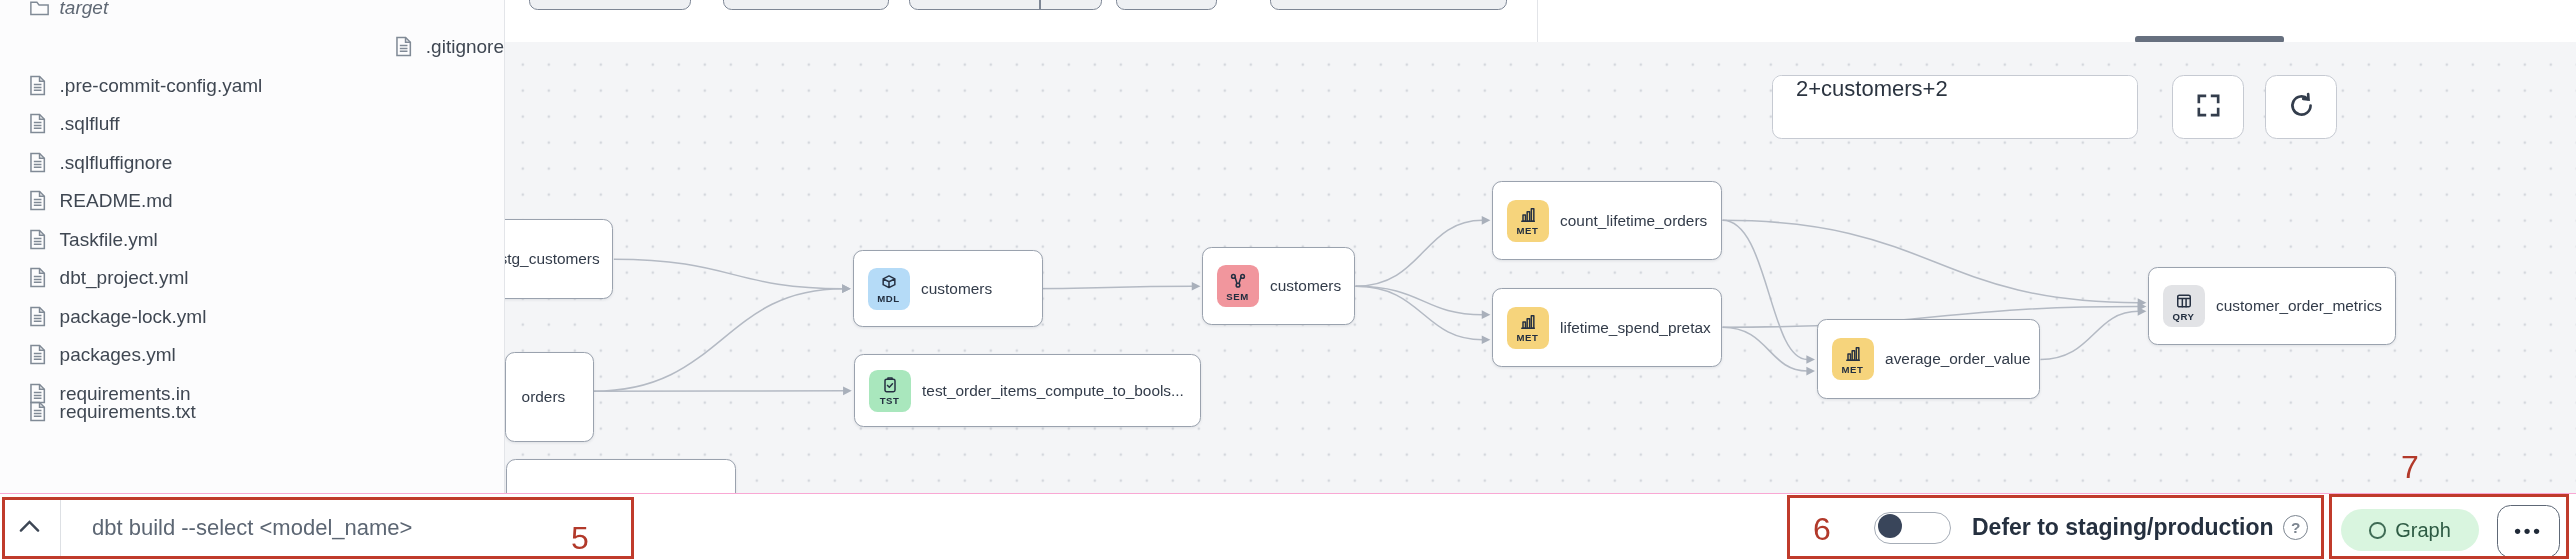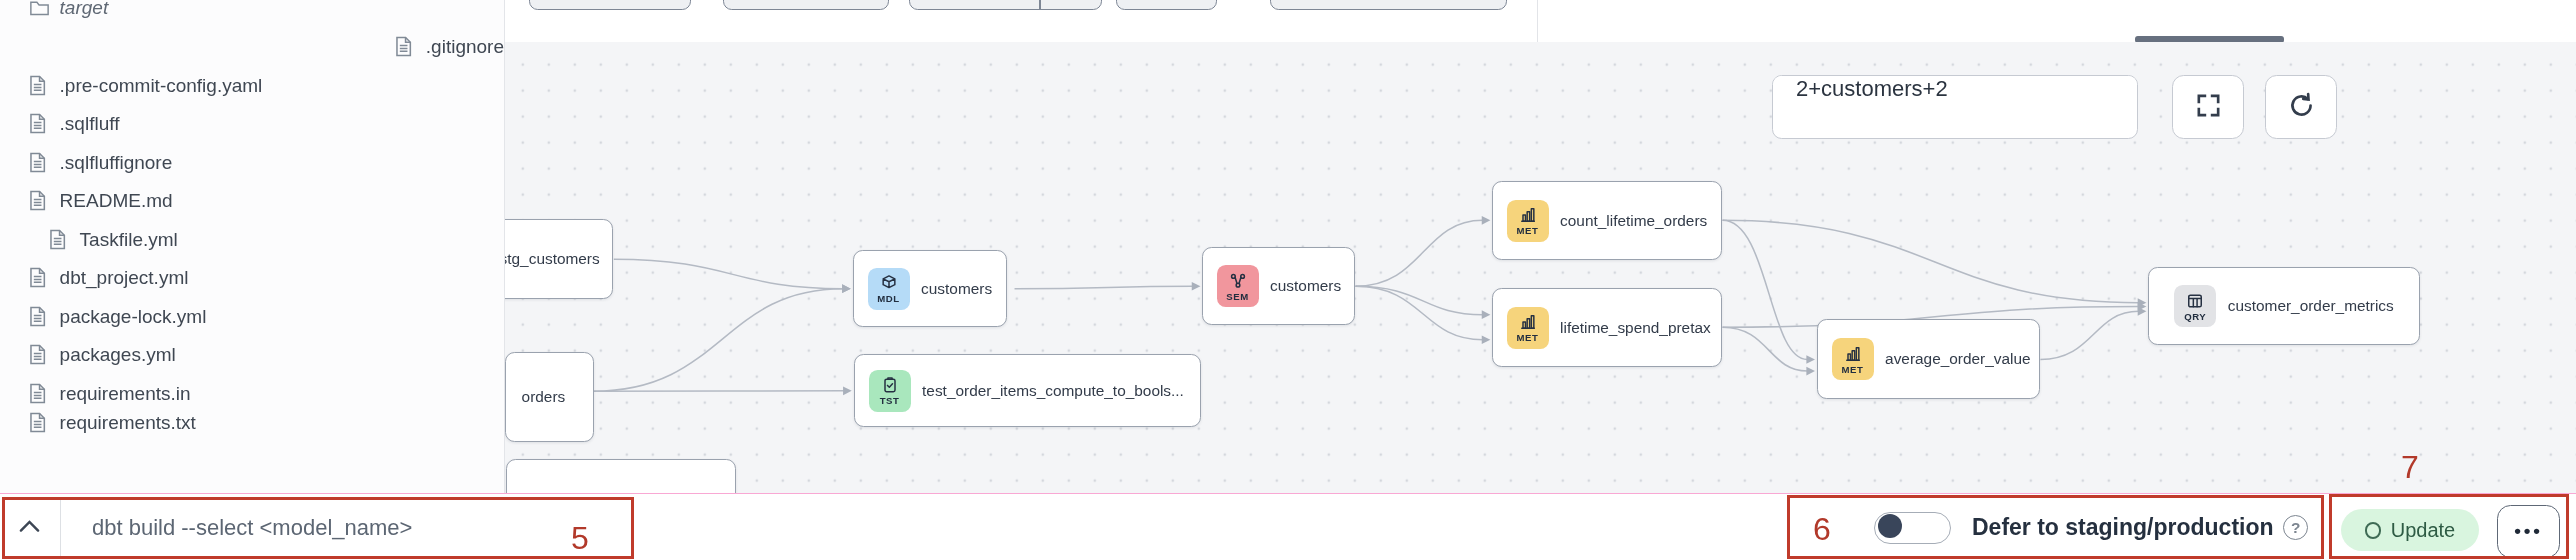--- a/index.html
+++ b/index.html
@@ -124,21 +124,21 @@
         <path d="M1595,329.5 C1650,329.5 1650,279.5 1697,279.5" fill="none" stroke="#b4bac4" stroke-width="1.6"></path>
         <polygon points="1696,275 1705,279.5 1696,284" fill="#a9b0bb"></polygon>
       </svg>
     <div id="nodes">
         <div class="node" style="left: -90px; top: 177px; width: 199px; height: 80px; padding-left: 73px;">
           <span class="nlabel">stg_customers</span>
         </div>
         <div class="node" style="left: 1px; top: 310px; width: 89px; height: 90px; padding-left: 4px;">
           <span class="nlabel">orders</span>
         </div>
-        <div class="node" style="left: 349px; top: 208px; width: 154px; height: 77px;">
+        <div class="node" style="left: 349px; top: 208px; width: 190px; height: 77px;">
           <span class="tile" style="background:#b5dbf7">
             <svg width="20" height="20" viewBox="0 0 24 24">
               <path fill="none" stroke="#263142" stroke-width="1.8" stroke-linecap="round" stroke-linejoin="round" d="M12 3.5 L19 7 v7 l-7 3.5 L5 14 V7 Z M5 7 l7 3.5 L19 7 M12 10.5 V17.5"></path>
             </svg>
             <span class="badge">MDL</span>
           </span>
           <span class="nlabel">customers</span>
         </div>
         <div class="node" style="left: 350px; top: 312px; width: 347px; height: 73px; text-align: right;">
           <span class="tile" style="background:#a9e7bd">
@@ -192,21 +192,21 @@
             <svg width="20" height="20" viewBox="0 0 24 24">
               <path fill="none" stroke="#263142" stroke-width="1.8" stroke-linecap="round" stroke-linejoin="round" d="M4.5 19.5 h15"></path>
               <rect fill="none" stroke="#263142" stroke-width="1.8" stroke-linecap="round" stroke-linejoin="round" x="6" y="12" width="3" height="7.5"></rect>
               <rect fill="none" stroke="#263142" stroke-width="1.8" stroke-linecap="round" stroke-linejoin="round" x="11" y="8" width="3" height="11.5"></rect>
               <rect fill="none" stroke="#263142" stroke-width="1.8" stroke-linecap="round" stroke-linejoin="round" x="16" y="4.5" width="3" height="15"></rect>
             </svg>
             <span class="badge">MET</span>
           </span>
           <span class="nlabel">average_order_value</span>
         </div>
-        <div class="node" style="left: 1644px; top: 225px; width: 272px; height: 78px; justify-content: center;">
+        <div class="node" style="left: 1644px; top: 225px; width: 248px; height: 78px;">
           <span class="tile" style="background:#e2e3e6">
             <svg width="20" height="20" viewBox="0 0 24 24">
               <rect fill="none" stroke="#263142" stroke-width="1.8" stroke-linecap="round" stroke-linejoin="round" x="4.5" y="5" width="15" height="14" rx="2"></rect>
               <path fill="none" stroke="#263142" stroke-width="1.8" stroke-linecap="round" stroke-linejoin="round" d="M4.5 9 h15 M10 9 v10 M14.5 9 v10"></path>
             </svg>
             <span class="badge">QRY</span>
           </span>
           <span class="nlabel">customer_order_metrics</span>
         </div>
         <div class="node" style="left: 1.9px; top: 417px; width: 230px; height: 58px;">
@@ -289,21 +289,21 @@
         <div class="frow" style="top: 181px;">
           <span class="ficon">
             <svg width="17.3" height="21" viewBox="0 0 18 22" fill="none" stroke="#808a96" stroke-width="1.6">
               <path d="M2 1.5 h9 l5 5 V20.5 H2 Z"></path>
               <path d="M11 1.5 V6.5 h5"></path>
               <path d="M5 10 h8 M5 13 h8 M5 16 h8"></path>
             </svg>
           </span>
           <span class="fname">README.md</span>
         </div>
-        <div class="frow" style="top: 220px; margin-left: 20px;">
+        <div class="frow" style="top: 220px;">
           <span class="ficon">
             <svg width="17.3" height="21" viewBox="0 0 18 22" fill="none" stroke="#808a96" stroke-width="1.6">
               <path d="M2 1.5 h9 l5 5 V20.5 H2 Z"></path>
               <path d="M11 1.5 V6.5 h5"></path>
               <path d="M5 10 h8 M5 13 h8 M5 16 h8"></path>
             </svg>
           </span>
           <span class="fname">Taskfile.yml</span>
         </div>
         <div class="frow" style="top: 258px;">
@@ -339,21 +339,21 @@
         <div class="frow" style="top: 374px;">
           <span class="ficon">
             <svg width="17.3" height="21" viewBox="0 0 18 22" fill="none" stroke="#808a96" stroke-width="1.6">
               <path d="M2 1.5 h9 l5 5 V20.5 H2 Z"></path>
               <path d="M11 1.5 V6.5 h5"></path>
               <path d="M5 10 h8 M5 13 h8 M5 16 h8"></path>
             </svg>
           </span>
           <span class="fname">requirements.in</span>
         </div>
-        <div class="frow" style="top: 403px;">
+        <div class="frow" style="top: 392px;">
           <span class="ficon">
             <svg width="17.3" height="21" viewBox="0 0 18 22" fill="none" stroke="#808a96" stroke-width="1.6">
               <path d="M2 1.5 h9 l5 5 V20.5 H2 Z"></path>
               <path d="M11 1.5 V6.5 h5"></path>
               <path d="M5 10 h8 M5 13 h8 M5 16 h8"></path>
             </svg>
           </span>
           <span class="fname">requirements.txt</span>
         </div>
       </div>
@@ -373,21 +373,21 @@
     <div id="defer-group">
       <div id="defer-toggle">
         <div id="defer-knob"></div>
       </div>
       <div id="defer-label">Defer to staging/production</div>
       <div id="help-icon">?</div>
     </div>
 
     <div id="ready-badge">
       <div id="ready-ring"></div>
-      <div id="ready-label">Update</div>
+      <div id="ready-label">Graph</div>
     </div>
     <div id="more-btn">
       <div id="more-dots">•••</div>
     </div>
   </div>
 
   <div id="annotations">
       <div class="ann-box" style="left: 1.9px; top: 497px; width: 632px; height: 62px; border-color: rgb(192, 59, 43);"></div>
       <div class="ann-num" style="left: 571px; top: 520px;">5</div>
       <div class="ann-box" style="left: 1787px; top: 495px; width: 537px; height: 64px; border-color: rgb(192, 59, 43);"></div>

